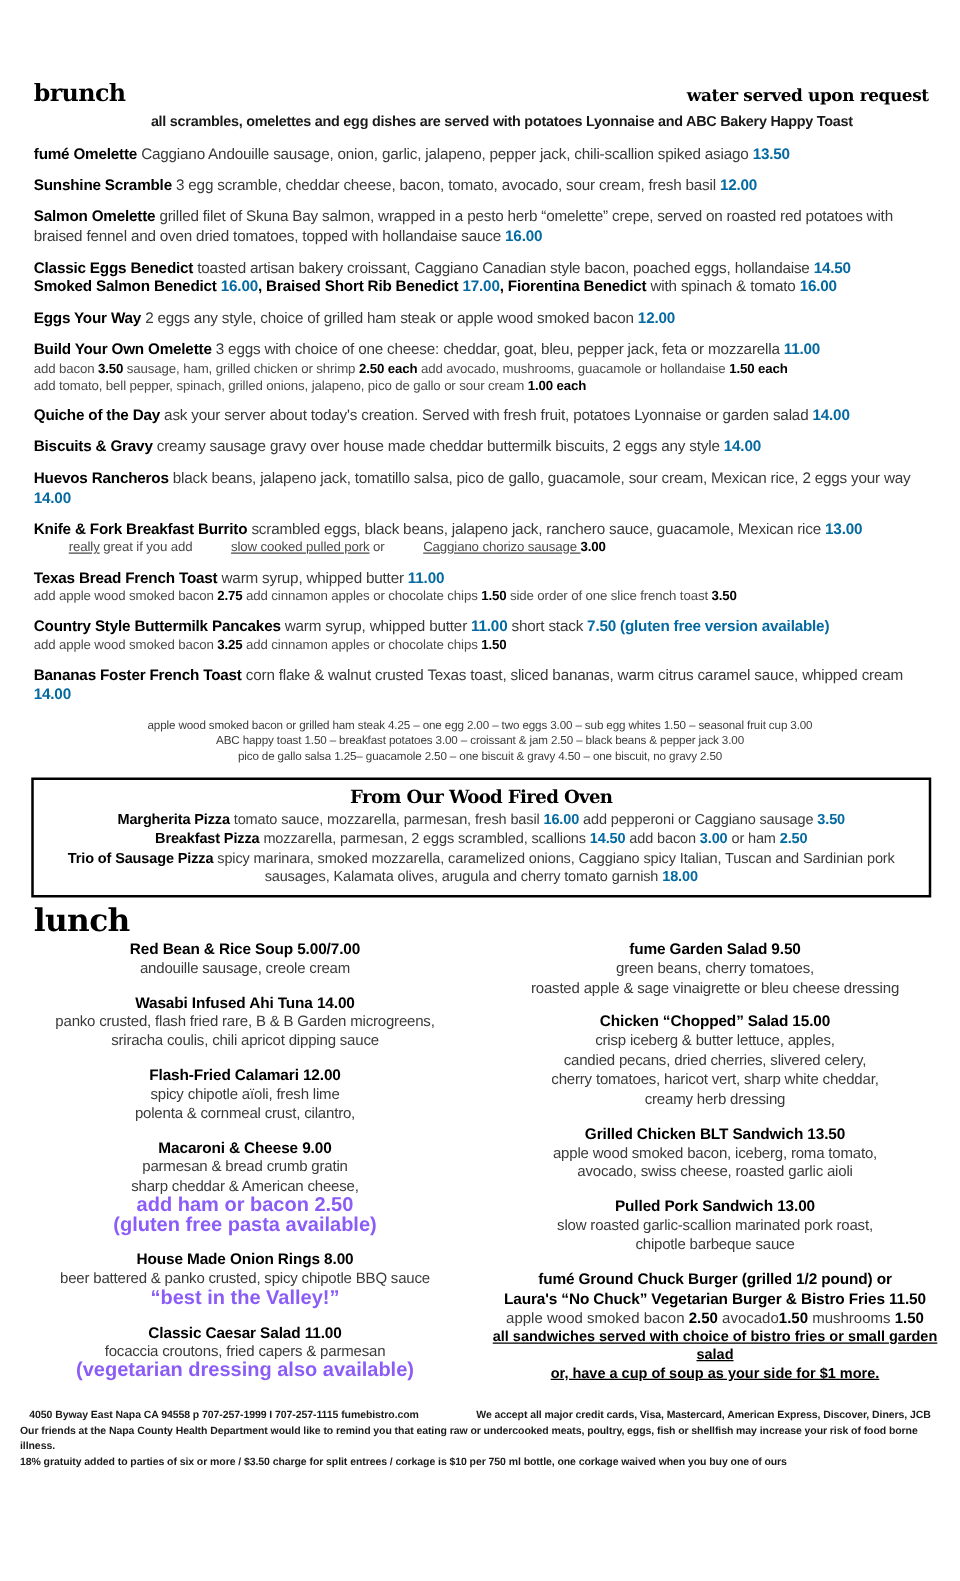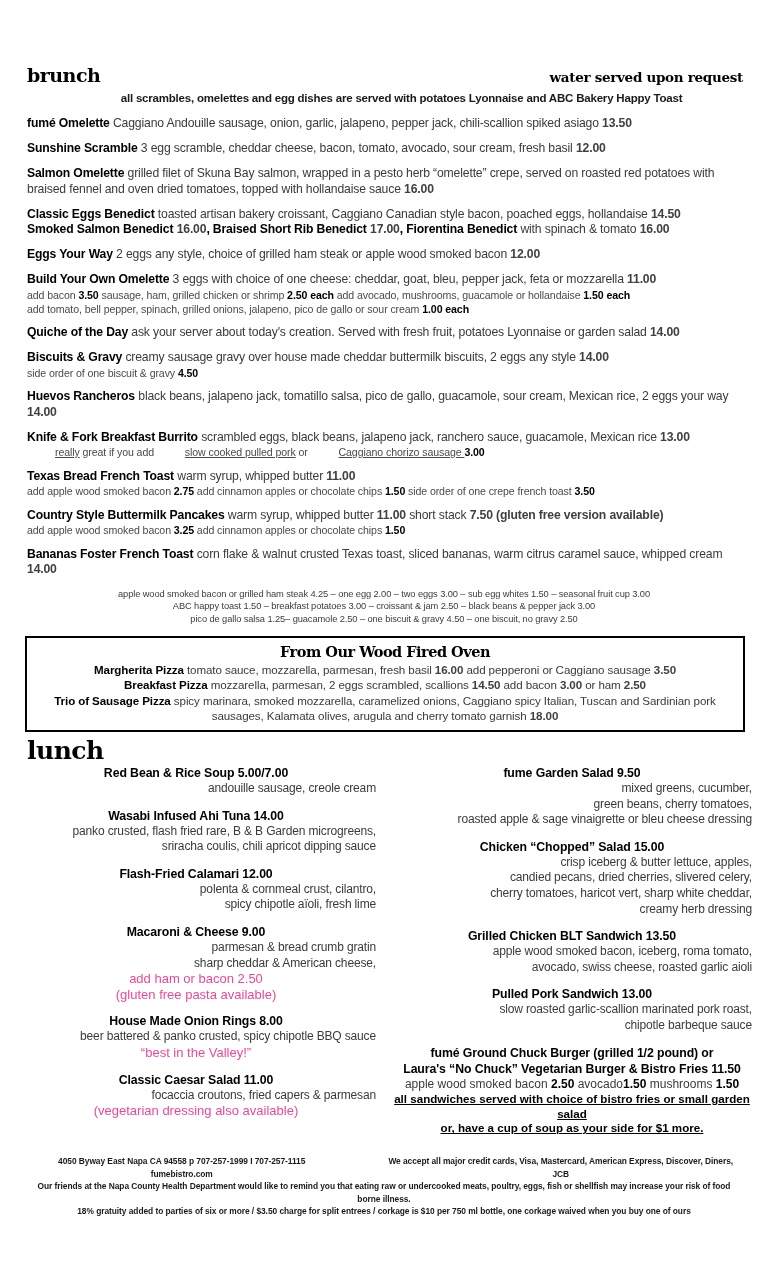--- a/index.html
+++ b/index.html
@@ -38,21 +38,21 @@
     letter-spacing:-0.2px;
     padding-left:35px;
   }
 
   
   .brunch-list{padding:0 22px 0 27px;margin-top:12px;}
   .item{margin-bottom:9.5px;}
   .item .ln{font-size:12.2px;line-height:15.5px;letter-spacing:-0.15px;}
   .nm{font-weight:700;color:#000;}
   .dsc{color:#3a3a3a;}
-  .pr{font-weight:700;color:#404040;}
+  .pr{font-weight:700;color:#0369a1;}
   .sub{font-size:10.6px;line-height:14px;color:#4a4a4a;letter-spacing:-0.1px;}
   .sub b{color:#000;}
   .u{text-decoration:underline;padding-left:28px;}
 
   
   .sides{
     text-align:center;
     font-size:9.3px;
     line-height:12.6px;
     color:#3c3c3c;
@@ -74,31 +74,31 @@
   
   .lunch-title{font-size:25px;line-height:1;padding-left:27px;margin-top:6px;}
   .lunch-cols{
     display:flex;
     margin-top:2px;
     padding:0 8px;
   }
   .col{width:50%;box-sizing:border-box;padding:0 8px;text-align:center;}
   .lgroup{margin-bottom:11px;}
   .lname{font-size:12.3px;font-weight:700;color:#000;line-height:16px;letter-spacing:-0.1px;}
-  .ldesc{font-size:12px;color:#3a3a3a;line-height:15.6px;letter-spacing:-0.15px;text-align:right;}
-  .lbold{font-size:13px;font-weight:400;color:#ec4899;line-height:15.6px;}
+  .ldesc{font-size:12px;color:#3a3a3a;line-height:15.6px;letter-spacing:-0.15px;}
+  .lbold{font-size:16px;font-weight:700;color:#8b5cf6;line-height:15.6px;}
   .lbold-u{font-size:11.6px;font-weight:700;color:#000;line-height:14.6px;text-decoration:underline;}
   .mixed{font-size:12px;line-height:15.6px;color:#3a3a3a;}
   .mixed b{color:#000;font-weight:700;}
 
   
   .footer{
-    text-align:center;
+    text-align:left;
     margin-top:8px;
-    padding:0 28px;
+    padding:0 16px;
   }
   .f-top{display:flex;justify-content:center;gap:46px;}
   .f-line{font-size:8.4px;font-weight:700;line-height:12.5px;color:#1a1a1a;letter-spacing:-0.05px;}
 </style>
 </head>
 <body>
 
 <div class="page">
 
   <div class="hdr-row">
@@ -136,35 +136,34 @@
       <div class="sub"><span>add bacon </span><b>3.50</b><span> sausage, ham, grilled chicken or shrimp </span><b>2.50 each</b><span>        add avocado, mushrooms, guacamole or hollandaise </span><b>1.50 each</b></div>
       <div class="sub"><span>add tomato, bell pepper, spinach, grilled onions, jalapeno, pico de gallo or sour cream </span><b>1.00 each</b></div>
     </div>
 
     <div class="item">
       <div class="ln"><span class="nm">Quiche of the Day</span><span class="dsc"> ask your server about today's creation. Served with fresh fruit, potatoes Lyonnaise or garden salad </span><span class="pr">14.00</span></div>
     </div>
 
     <div class="item">
       <div class="ln"><span class="nm">Biscuits &amp; Gravy</span><span class="dsc"> creamy sausage gravy over house made cheddar buttermilk biscuits, 2 eggs any style </span><span class="pr">14.00</span></div>
-      <div class="sub"><span>side order of one biscuit &amp; gravy </span><b>4.50</b></div>
     </div>
 
     <div class="item">
       <div class="ln"><span class="nm">Huevos Rancheros</span><span class="dsc"> black beans, jalapeno jack, tomatillo salsa, pico de gallo, guacamole, sour cream, Mexican rice, 2 eggs your way </span><span class="pr">14.00</span></div>
     </div>
 
     <div class="item">
       <div class="ln"><span class="nm">Knife &amp; Fork Breakfast Burrito</span><span class="dsc"> scrambled eggs, black beans, jalapeno jack, ranchero sauce, guacamole, Mexican rice </span><span class="pr">13.00</span></div>
       <div class="sub"><span class="u">really</span><span> great if you add </span><span class="u">slow cooked pulled pork</span><span> or </span><span class="u">Caggiano chorizo sausage </span><b>3.00</b></div>
     </div>
 
     <div class="item">
       <div class="ln"><span class="nm">Texas Bread French Toast</span><span class="dsc"> warm syrup, whipped butter </span><span class="pr">11.00</span></div>
-      <div class="sub"><span>add apple wood smoked bacon </span><b>2.75</b><span>  add cinnamon apples or chocolate chips </span><b>1.50</b><span>  side order of one crepe french toast </span><b>3.50</b></div>
+      <div class="sub"><span>add apple wood smoked bacon </span><b>2.75</b><span>  add cinnamon apples or chocolate chips </span><b>1.50</b><span>  side order of one slice french toast </span><b>3.50</b></div>
     </div>
 
     <div class="item">
       <div class="ln"><span class="nm">Country Style Buttermilk Pancakes</span><span class="dsc"> warm syrup, whipped butter  </span><span class="pr">11.00</span><span class="dsc">   short stack  </span><span class="pr">7.50</span><span class="pr"> (gluten free version available)</span></div>
       <div class="sub"><span>add apple wood smoked bacon </span><b>3.25</b><span>  add cinnamon apples or chocolate chips </span><b>1.50</b></div>
     </div>
 
     <div class="item">
       <div class="ln"><span class="nm">Bananas Foster French Toast</span><span class="dsc"> corn flake &amp; walnut crusted Texas toast, sliced bananas, warm citrus caramel sauce, whipped cream </span><span class="pr">14.00</span></div>
     </div>
@@ -195,22 +194,22 @@
       </div>
 
       <div class="lgroup">
         <div class="lname">Wasabi Infused Ahi Tuna 14.00</div>
         <div class="ldesc">panko crusted, flash fried rare, B &amp; B Garden microgreens,</div>
         <div class="ldesc">sriracha coulis, chili apricot dipping sauce</div>
       </div>
 
       <div class="lgroup">
         <div class="lname">Flash-Fried Calamari   12.00</div>
+        <div class="ldesc">spicy chipotle aïoli, fresh lime</div>
         <div class="ldesc">polenta &amp; cornmeal crust, cilantro,</div>
-        <div class="ldesc">spicy chipotle aïoli, fresh lime</div>
       </div>
 
       <div class="lgroup">
         <div class="lname">Macaroni &amp; Cheese  9.00</div>
         <div class="ldesc">parmesan &amp; bread crumb gratin</div>
         <div class="ldesc">sharp cheddar &amp; American cheese,</div>
         <div class="lbold">add ham or bacon 2.50</div>
         <div class="lbold">(gluten free pasta available)</div>
       </div>
 
@@ -225,21 +224,20 @@
         <div class="ldesc">focaccia croutons, fried capers &amp; parmesan</div>
         <div class="lbold">(vegetarian dressing also available)</div>
       </div>
 
     </div>
 
     <div class="col">
 
       <div class="lgroup">
         <div class="lname">fume Garden Salad  9.50</div>
-        <div class="ldesc">mixed greens, cucumber,</div>
         <div class="ldesc">green beans, cherry tomatoes,</div>
         <div class="ldesc">roasted apple &amp; sage vinaigrette or bleu cheese dressing</div>
       </div>
 
       <div class="lgroup">
         <div class="lname">Chicken “Chopped” Salad   15.00</div>
         <div class="ldesc">crisp iceberg &amp; butter lettuce, apples,</div>
         <div class="ldesc">candied pecans, dried cherries, slivered celery,</div>
         <div class="ldesc">cherry tomatoes, haricot vert, sharp white cheddar,</div>
         <div class="ldesc">creamy herb dressing</div>

